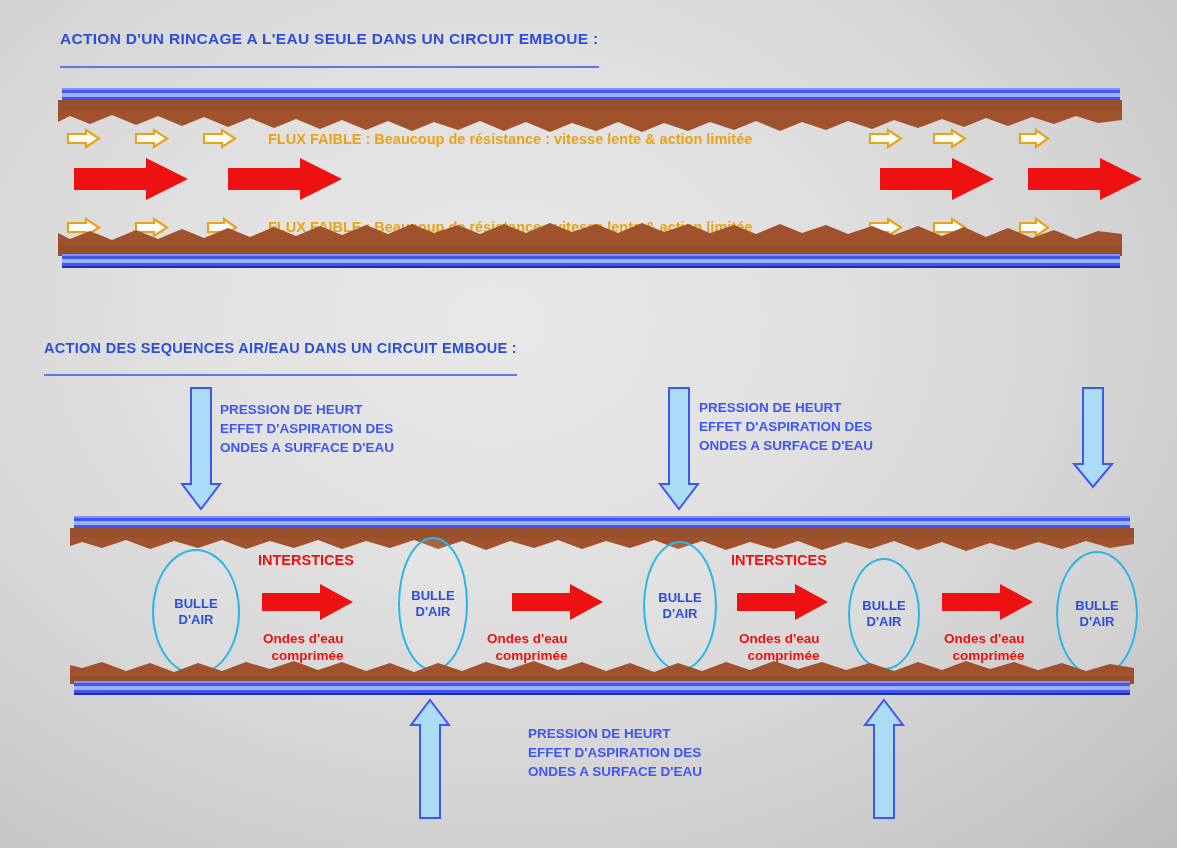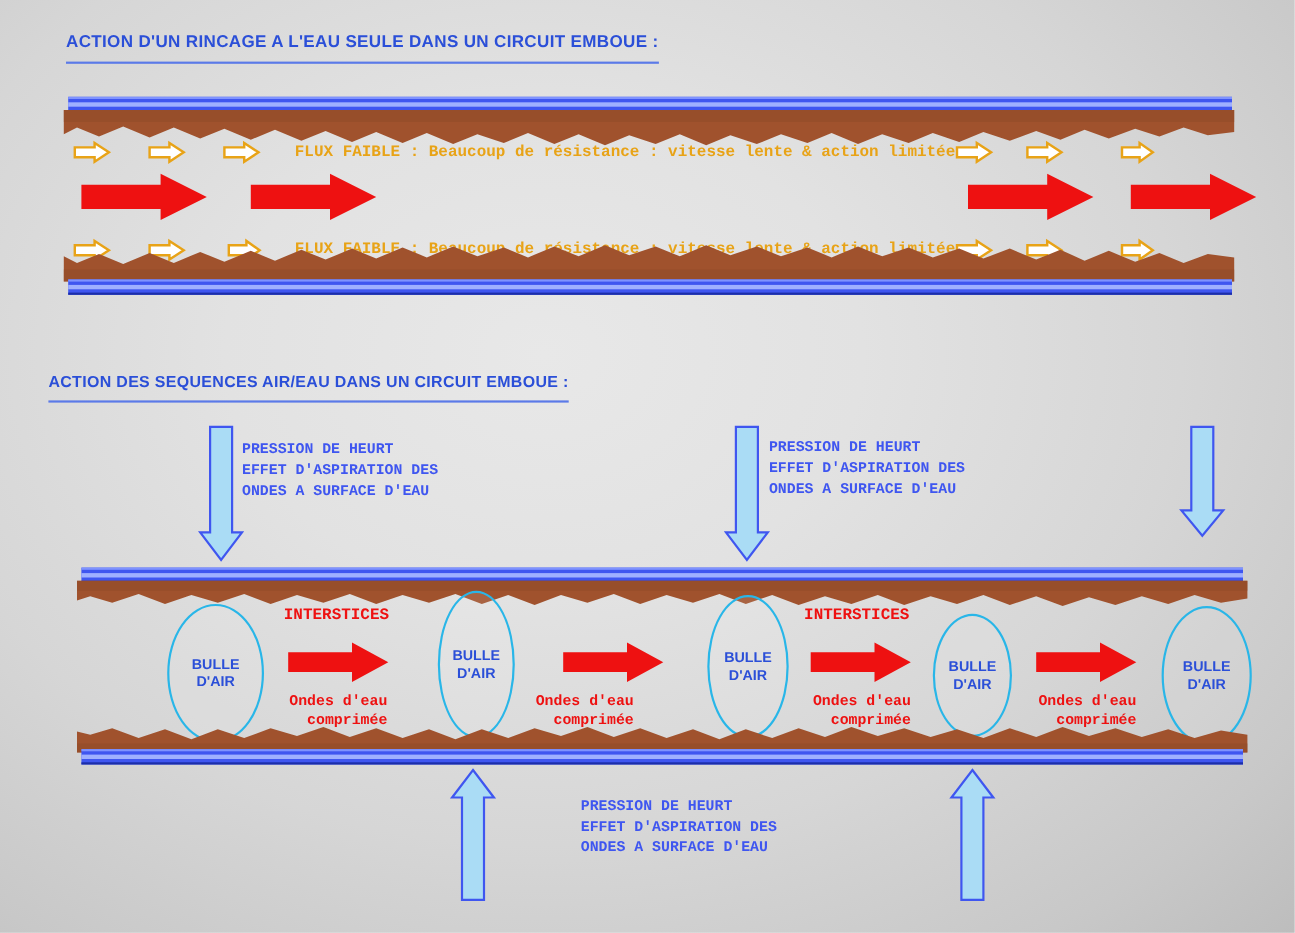--- a/index.html
+++ b/index.html
@@ -20,21 +20,21 @@
     width: 1177px;
     height: 848px;
   }
   
   .section-title {
     position: absolute;
     color: #2b4fd8;
     font-weight: bold;
     letter-spacing: 0.3px;
     border-bottom: 2px solid #5b7ae8;
-    padding-bottom: 8px;
+    padding-bottom: 18px;
     white-space: nowrap;
   }
   #title1 { left: 60px; top: 30px; font-size: 15.5px; }
   #title2 { left: 44px; top: 340px; font-size: 14.5px; }
 
   .credit {
     position: absolute;
     left: 18px;
     top: 776px;
     color: #2b4fd8;
@@ -60,21 +60,20 @@
   }
 
   
   .sludge { position: absolute; }
 
   
   .lbl {
     position: absolute;
     white-space: nowrap;
     font-weight: bold;
-    font-family: Liberation Mono, monospace;
   }
   .flux-faible {
     color: #e8a317;
     font-size: 14.5px;
   }
   .flux-fort {
     color: #ee1111;
     font-size: 19px;
   }
   .pressure-lbl {

